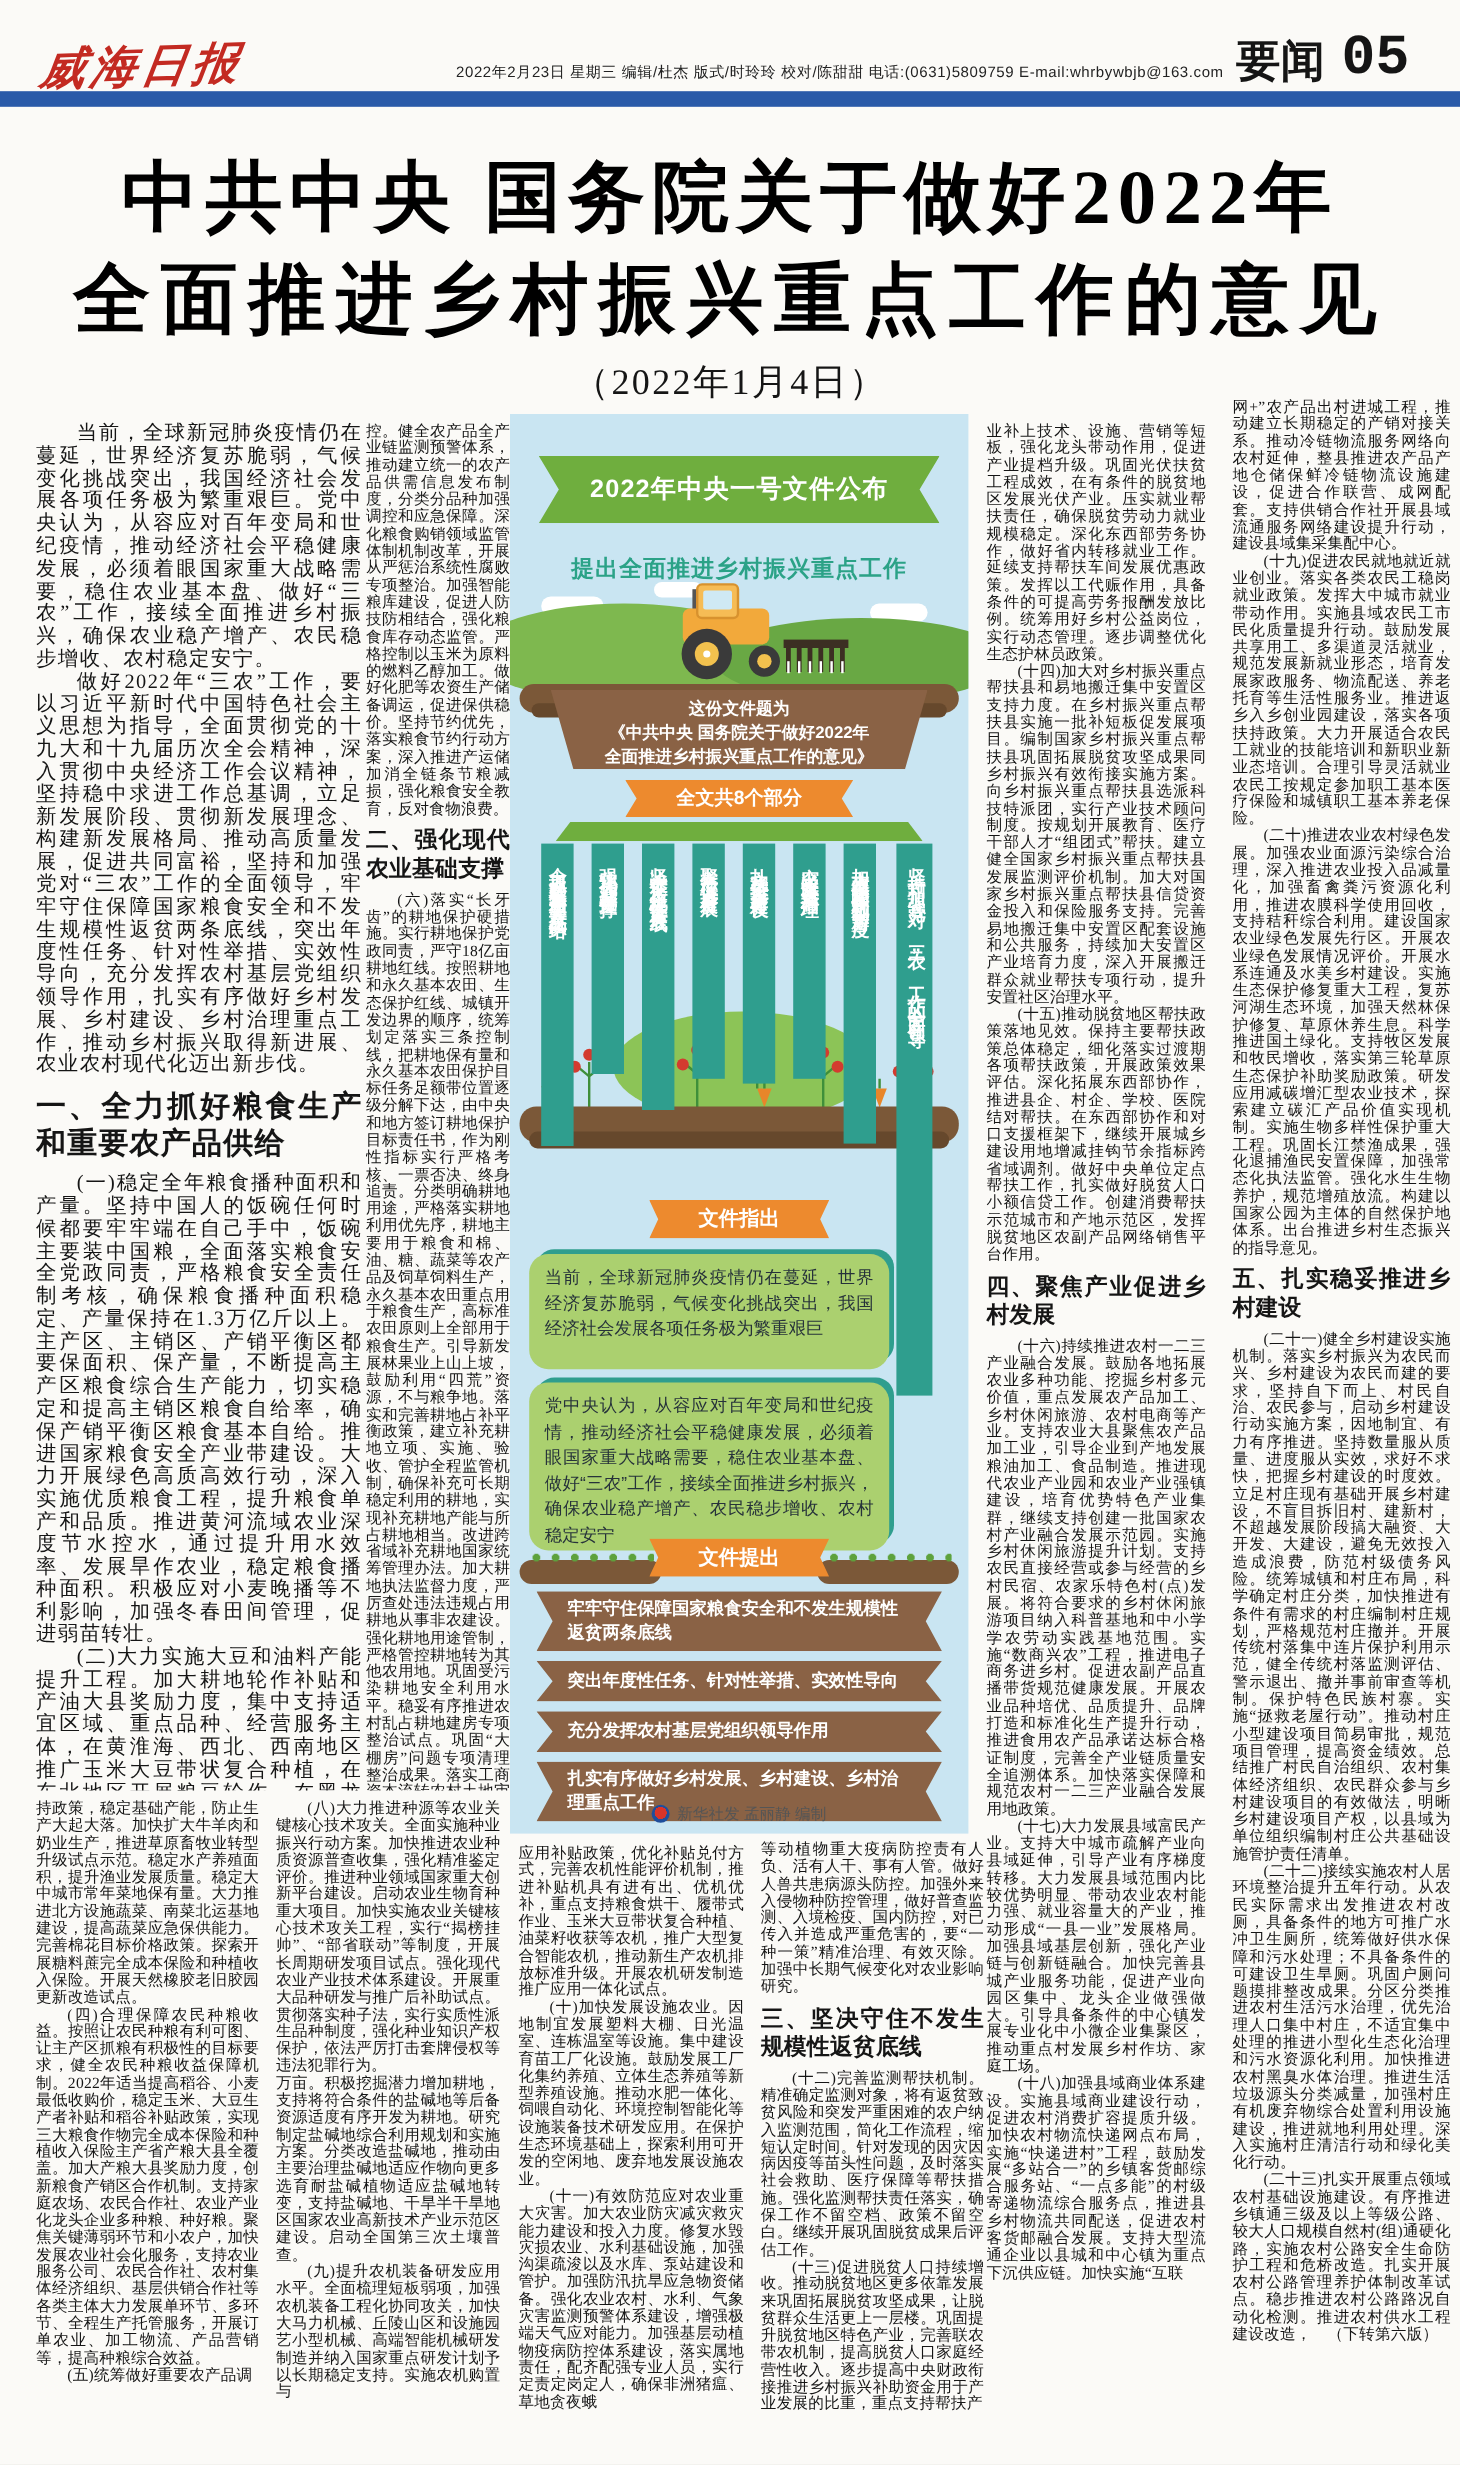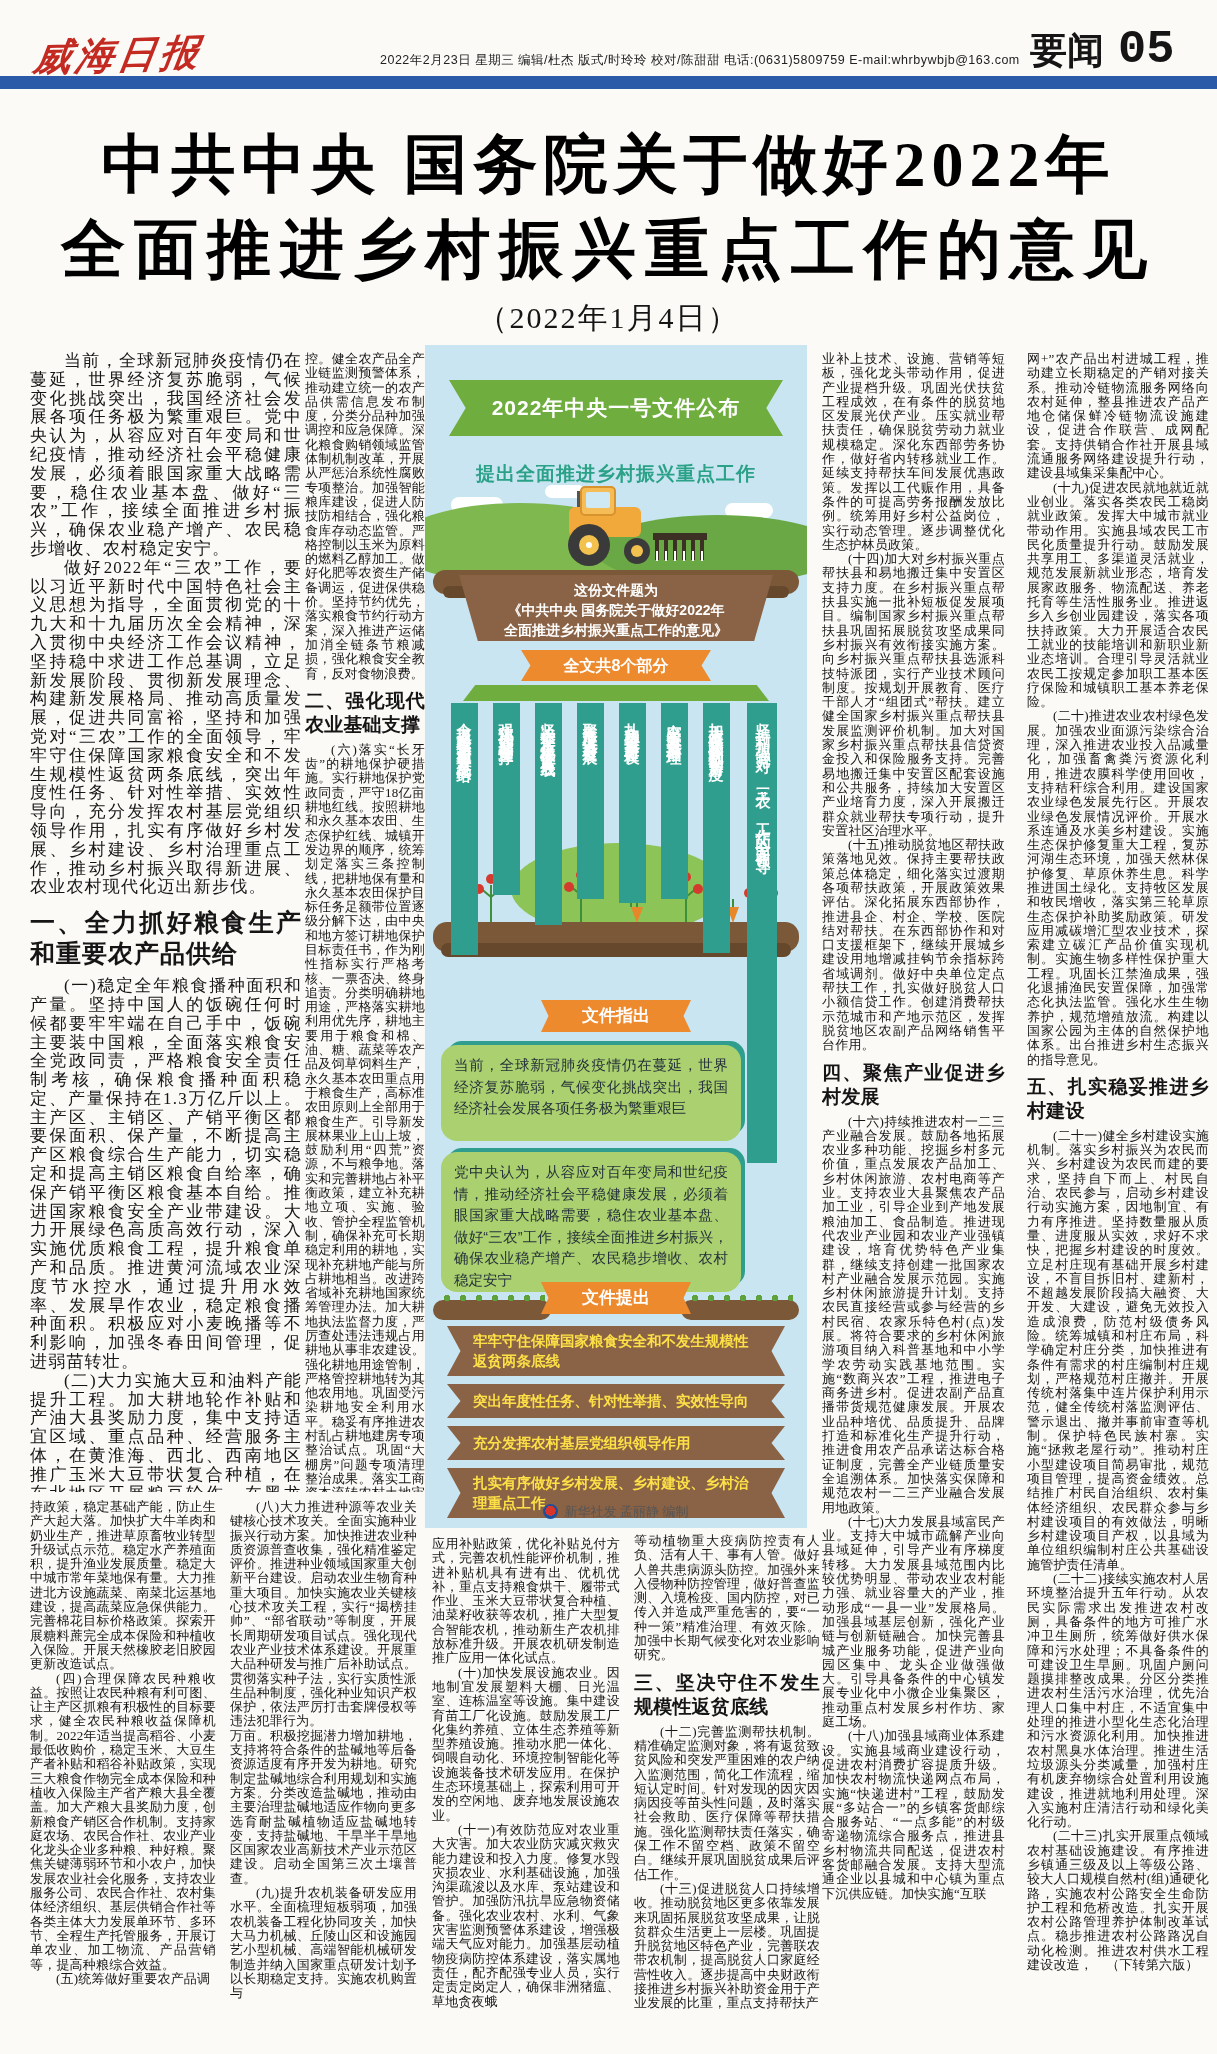--- a/index.html
+++ b/index.html
@@ -47,21 +47,21 @@
         text-align:center;padding-top:5px;box-sizing:border-box;clip-path:polygon(0 0,100% 0,94% 100%,6% 100%);}
   .green-band{position:absolute;left:38px;top:340px;width:306px;height:16px;background:#6fae3e;
         clip-path:polygon(4% 0,96% 0,100% 100%,0 100%);}
   .vbar{position:absolute;top:358px;width:27px;background:#2f9e8e;color:#fff;font-weight:bold;
         font-family:"Liberation Sans",sans-serif;font-size:15px;writing-mode:vertical-rl;
         text-orientation:upright;letter-spacing:3px;text-align:left;padding-top:8px;box-sizing:border-box;
         line-height:27px;}
   .gbox{position:absolute;left:16px;width:300px;background:#abd06f;border-radius:16px;
         box-shadow:5px -5px 0 -1px #2f9e8e;color:#26323a;font-size:14.5px;line-height:21.5px;
         padding:10px 13px;box-sizing:border-box;text-align:justify;font-family:"Liberation Sans",sans-serif;}
-  .bbanner{position:absolute;left:22px;width:338px;background:#8a6245;color:#fde047;
+  .bbanner{position:absolute;left:22px;width:338px;background:#8a6245;color:#ffffff;
         font-family:"Liberation Sans",sans-serif;font-weight:bold;font-size:14.5px;text-align:left;
         clip-path:polygon(0 0,100% 0,96% 50%,100% 100%,0 100%,4% 50%);padding:0 26px;box-sizing:border-box;
         display:flex;align-items:center;}
   .credit{position:absolute;left:0;top:1158px;width:100%;text-align:center;color:#555;font-size:13px;
         font-family:"Liberation Sans",sans-serif;}
   .credit-icon{display:inline-block;width:15px;height:15px;border-radius:50%;vertical-align:-3px;
         background:radial-gradient(circle at 50% 45%,#d8342a 45%,#1f4e9c 46%);margin-right:6px;}
   .mound{position:absolute;background:#7b5838;border-radius:10px;}
   .mound::after{content:"";position:absolute;left:6px;top:-6px;width:90%;height:8px;
         background-image:radial-gradient(circle,#5da23c 3px,transparent 3.5px);background-size:16px 8px;background-repeat:repeat-x;}
@@ -210,21 +210,21 @@
   <div class="col small" style="left:822px;top:352px;width:183px;height:1700px;">
     <p class="pp" style="text-indent:0;">业补上技术、设施、营销等短板，强化龙头带动作用，促进产业提档升级。巩固光伏扶贫工程成效，在有条件的脱贫地区发展光伏产业。压实就业帮扶责任，确保脱贫劳动力就业规模稳定。深化东西部劳务协作，做好省内转移就业工作。延续支持帮扶车间发展优惠政策。发挥以工代赈作用，具备条件的可提高劳务报酬发放比例。统筹用好乡村公益岗位，实行动态管理。逐步调整优化生态护林员政策。</p>
     <p class="pp">(十四)加大对乡村振兴重点帮扶县和易地搬迁集中安置区支持力度。在乡村振兴重点帮扶县实施一批补短板促发展项目。编制国家乡村振兴重点帮扶县巩固拓展脱贫攻坚成果同乡村振兴有效衔接实施方案。向乡村振兴重点帮扶县选派科技特派团，实行产业技术顾问制度。按规划开展教育、医疗干部人才“组团式”帮扶。建立健全国家乡村振兴重点帮扶县发展监测评价机制。加大对国家乡村振兴重点帮扶县信贷资金投入和保险服务支持。完善易地搬迁集中安置区配套设施和公共服务，持续加大安置区产业培育力度，深入开展搬迁群众就业帮扶专项行动，提升安置社区治理水平。</p>
     <p class="pp">(十五)推动脱贫地区帮扶政策落地见效。保持主要帮扶政策总体稳定，细化落实过渡期各项帮扶政策，开展政策效果评估。深化拓展东西部协作，推进县企、村企、学校、医院结对帮扶。在东西部协作和对口支援框架下，继续开展城乡建设用地增减挂钩节余指标跨省域调剂。做好中央单位定点帮扶工作，扎实做好脱贫人口小额信贷工作。创建消费帮扶示范城市和产地示范区，发挥脱贫地区农副产品网络销售平台作用。</p>
     <h2 class="h-small">四、聚焦产业促进乡村发展</h2>
     <p class="pp">(十六)持续推进农村一二三产业融合发展。鼓励各地拓展农业多种功能、挖掘乡村多元价值，重点发展农产品加工、乡村休闲旅游、农村电商等产业。支持农业大县聚焦农产品加工业，引导企业到产地发展粮油加工、食品制造。推进现代农业产业园和农业产业强镇建设，培育优势特色产业集群，继续支持创建一批国家农村产业融合发展示范园。实施乡村休闲旅游提升计划。支持农民直接经营或参与经营的乡村民宿、农家乐特色村(点)发展。将符合要求的乡村休闲旅游项目纳入科普基地和中小学学农劳动实践基地范围。实施“数商兴农”工程，推进电子商务进乡村。促进农副产品直播带货规范健康发展。开展农业品种培优、品质提升、品牌打造和标准化生产提升行动，推进食用农产品承诺达标合格证制度，完善全产业链质量安全追溯体系。加快落实保障和规范农村一二三产业融合发展用地政策。</p>
     <p class="pp">(十七)大力发展县域富民产业。支持大中城市疏解产业向县域延伸，引导产业有序梯度转移。大力发展县域范围内比较优势明显、带动农业农村能力强、就业容量大的产业，推动形成“一县一业”发展格局。加强县域基层创新，强化产业链与创新链融合。加快完善县城产业服务功能，促进产业向园区集中、龙头企业做强做大。引导具备条件的中心镇发展专业化中小微企业集聚区，推动重点村发展乡村作坊、家庭工场。</p>
     <p class="pp">(十八)加强县域商业体系建设。实施县域商业建设行动，促进农村消费扩容提质升级。加快农村物流快递网点布局，实施“快递进村”工程，鼓励发展“多站合一”的乡镇客货邮综合服务站、“一点多能”的村级寄递物流综合服务点，推进县乡村物流共同配送，促进农村客货邮融合发展。支持大型流通企业以县城和中心镇为重点下沉供应链。加快实施“互联</p>
   </div>
 
-  <div class="col small" style="left:1027px;top:352px;width:182px;height:1700px;">
+  <div class="col small" style="left:1027px;top:332px;width:182px;height:1700px;">
     <p class="pp" style="text-indent:0;">网+”农产品出村进城工程，推动建立长期稳定的产销对接关系。推动冷链物流服务网络向农村延伸，整县推进农产品产地仓储保鲜冷链物流设施建设，促进合作联营、成网配套。支持供销合作社开展县域流通服务网络建设提升行动，建设县域集采集配中心。</p>
     <p class="pp">(十九)促进农民就地就近就业创业。落实各类农民工稳岗就业政策。发挥大中城市就业带动作用。实施县域农民工市民化质量提升行动。鼓励发展共享用工、多渠道灵活就业，规范发展新就业形态，培育发展家政服务、物流配送、养老托育等生活性服务业。推进返乡入乡创业园建设，落实各项扶持政策。大力开展适合农民工就业的技能培训和新职业新业态培训。合理引导灵活就业农民工按规定参加职工基本医疗保险和城镇职工基本养老保险。</p>
     <p class="pp">(二十)推进农业农村绿色发展。加强农业面源污染综合治理，深入推进农业投入品减量化，加强畜禽粪污资源化利用，推进农膜科学使用回收，支持秸秆综合利用。建设国家农业绿色发展先行区。开展农业绿色发展情况评价。开展水系连通及水美乡村建设。实施生态保护修复重大工程，复苏河湖生态环境，加强天然林保护修复、草原休养生息。科学推进国土绿化。支持牧区发展和牧民增收，落实第三轮草原生态保护补助奖励政策。研发应用减碳增汇型农业技术，探索建立碳汇产品价值实现机制。实施生物多样性保护重大工程。巩固长江禁渔成果，强化退捕渔民安置保障，加强常态化执法监管。强化水生生物养护，规范增殖放流。构建以国家公园为主体的自然保护地体系。出台推进乡村生态振兴的指导意见。</p>
     <h2 class="h-small">五、扎实稳妥推进乡村建设</h2>
     <p class="pp">(二十一)健全乡村建设实施机制。落实乡村振兴为农民而兴、乡村建设为农民而建的要求，坚持自下而上、村民自治、农民参与，启动乡村建设行动实施方案，因地制宜、有力有序推进。坚持数量服从质量、进度服从实效，求好不求快，把握乡村建设的时度效。立足村庄现有基础开展乡村建设，不盲目拆旧村、建新村，不超越发展阶段搞大融资、大开发、大建设，避免无效投入造成浪费，防范村级债务风险。统筹城镇和村庄布局，科学确定村庄分类，加快推进有条件有需求的村庄编制村庄规划，严格规范村庄撤并。开展传统村落集中连片保护利用示范，健全传统村落监测评估、警示退出、撤并事前审查等机制。保护特色民族村寨。实施“拯救老屋行动”。推动村庄小型建设项目简易审批，规范项目管理，提高资金绩效。总结推广村民自治组织、农村集体经济组织、农民群众参与乡村建设项目的有效做法，明晰乡村建设项目产权，以县域为单位组织编制村庄公共基础设施管护责任清单。</p>
     <p class="pp">(二十二)接续实施农村人居环境整治提升五年行动。从农民实际需求出发推进农村改厕，具备条件的地方可推广水冲卫生厕所，统筹做好供水保障和污水处理；不具备条件的可建设卫生旱厕。巩固户厕问题摸排整改成果。分区分类推进农村生活污水治理，优先治理人口集中村庄，不适宜集中处理的推进小型化生态化治理和污水资源化利用。加快推进农村黑臭水体治理。推进生活垃圾源头分类减量，加强村庄有机废弃物综合处置利用设施建设，推进就地利用处理。深入实施村庄清洁行动和绿化美化行动。</p>
     <p class="pp">(二十三)扎实开展重点领域农村基础设施建设。有序推进乡镇通三级及以上等级公路、较大人口规模自然村(组)通硬化路，实施农村公路安全生命防护工程和危桥改造。扎实开展农村公路管理养护体制改革试点。稳步推进农村公路路况自动化检测。推进农村供水工程建设改造，　（下转第六版）</p>
   </div>
 
   <div class="col small" style="left:30px;top:1500px;width:186px;height:552px;">

